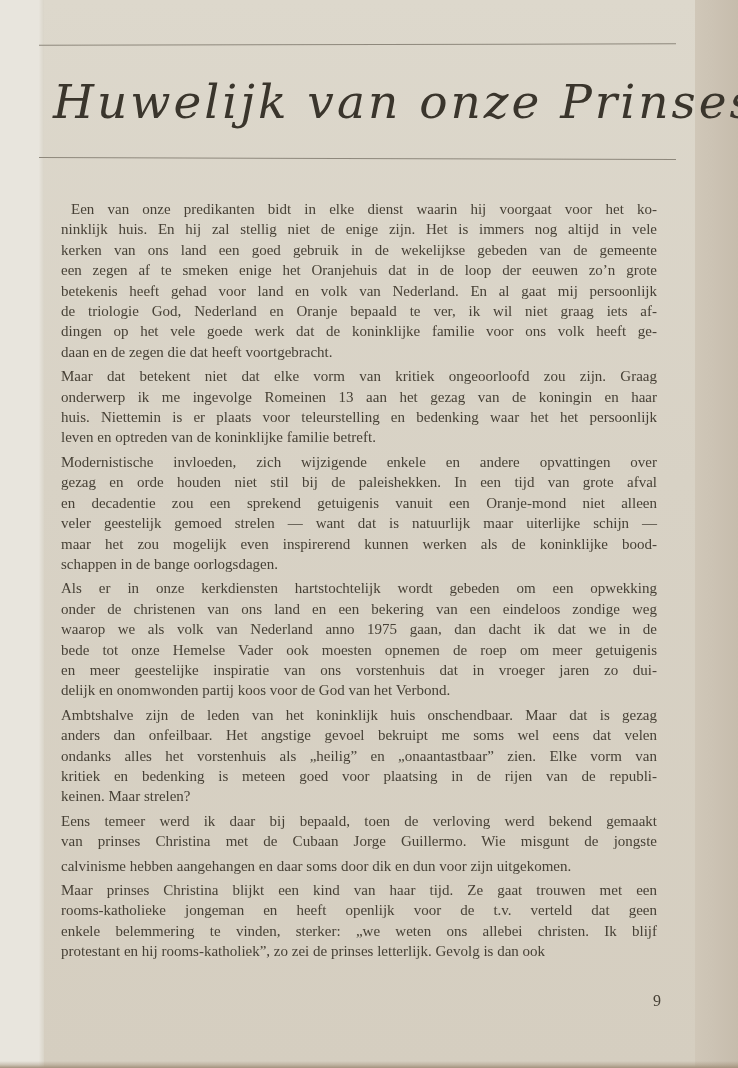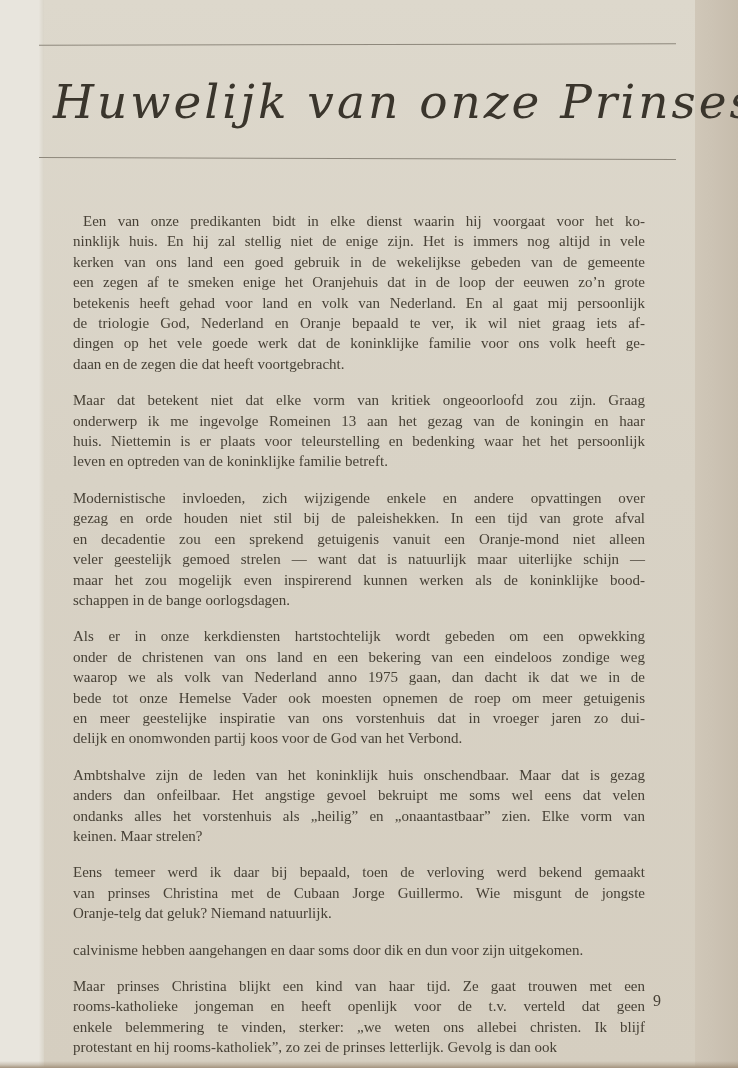--- a/index.html
+++ b/index.html
@@ -53,21 +53,21 @@
     transform: translateX(14px);
     white-space: nowrap;
   }
   
   .body {
     position: absolute; left: 57px; top: 195px; width: 604px;
     color: var(--ink, #474136);
     font-size: 15px;
     line-height: 20.4px;
   }
-  .paragraph { margin: 16px; }
+  .paragraph { margin: 4px; }
   .line {
     text-align: justify;
     text-align-last: justify;
     white-space: normal;
   }
   .line.last { text-align-last: left; }
   .line.indent { padding-left: 10px; }
   .pagenum {
     position: absolute; left: 57px; top: 992px; width: 604px;
     text-align: right;
@@ -117,26 +117,26 @@
         <div class="line">onder de christenen van ons land en een bekering van een eindeloos zondige weg</div>
         <div class="line">waarop we als volk van Nederland anno 1975 gaan, dan dacht ik dat we in de</div>
         <div class="line">bede tot onze Hemelse Vader ook moesten opnemen de roep om meer getuigenis</div>
         <div class="line">en meer geestelijke inspiratie van ons vorstenhuis dat in vroeger jaren zo dui-</div>
         <div class="line last">delijk en onomwonden partij koos voor de God van het Verbond.</div>
       </div>
       <div class="paragraph">
         <div class="line">Ambtshalve zijn de leden van het koninklijk huis onschendbaar. Maar dat is gezag</div>
         <div class="line">anders dan onfeilbaar. Het angstige gevoel bekruipt me soms wel eens dat velen</div>
         <div class="line">ondanks alles het vorstenhuis als „heilig” en „onaantastbaar” zien. Elke vorm van</div>
+        <div class="line">kritiek en bedenking is meteen goed voor plaatsing in de rijen van de republi-</div>
         <div class="line last">keinen. Maar strelen?</div>
       </div>
       <div class="paragraph">
         <div class="line">Eens temeer werd ik daar bij bepaald, toen de verloving werd bekend gemaakt</div>
         <div class="line">van prinses Christina met de Cubaan Jorge Guillermo. Wie misgunt de jongste</div>
-        <div class="line last">Oranje-telg dat geluk? Niemand natuurlijk.</div>
       </div>
       <div class="paragraph">
         <div class="line last">calvinisme hebben aangehangen en daar soms door dik en dun voor zijn uitgekomen.</div>
       </div>
       <div class="paragraph">
         <div class="line">Maar prinses Christina blijkt een kind van haar tijd. Ze gaat trouwen met een</div>
         <div class="line">rooms-katholieke jongeman en heeft openlijk voor de t.v. verteld dat geen</div>
         <div class="line">enkele belemmering te vinden, sterker: „we weten ons allebei christen. Ik blijf</div>
         <div class="line last">protestant en hij rooms-katholiek”, zo zei de prinses letterlijk. Gevolg is dan ook</div>
       </div>

